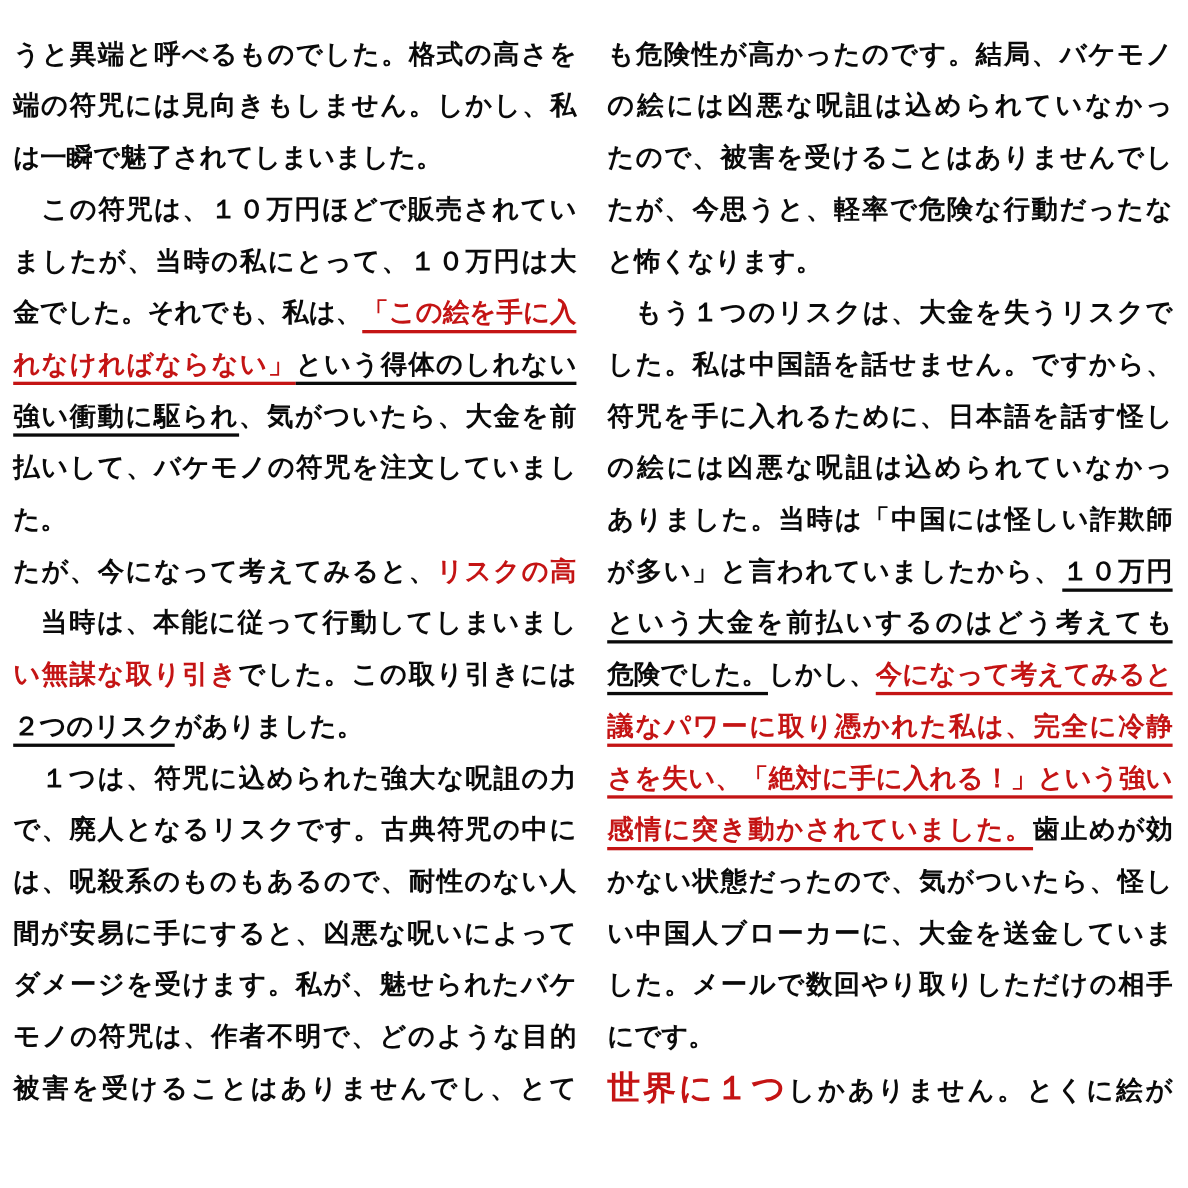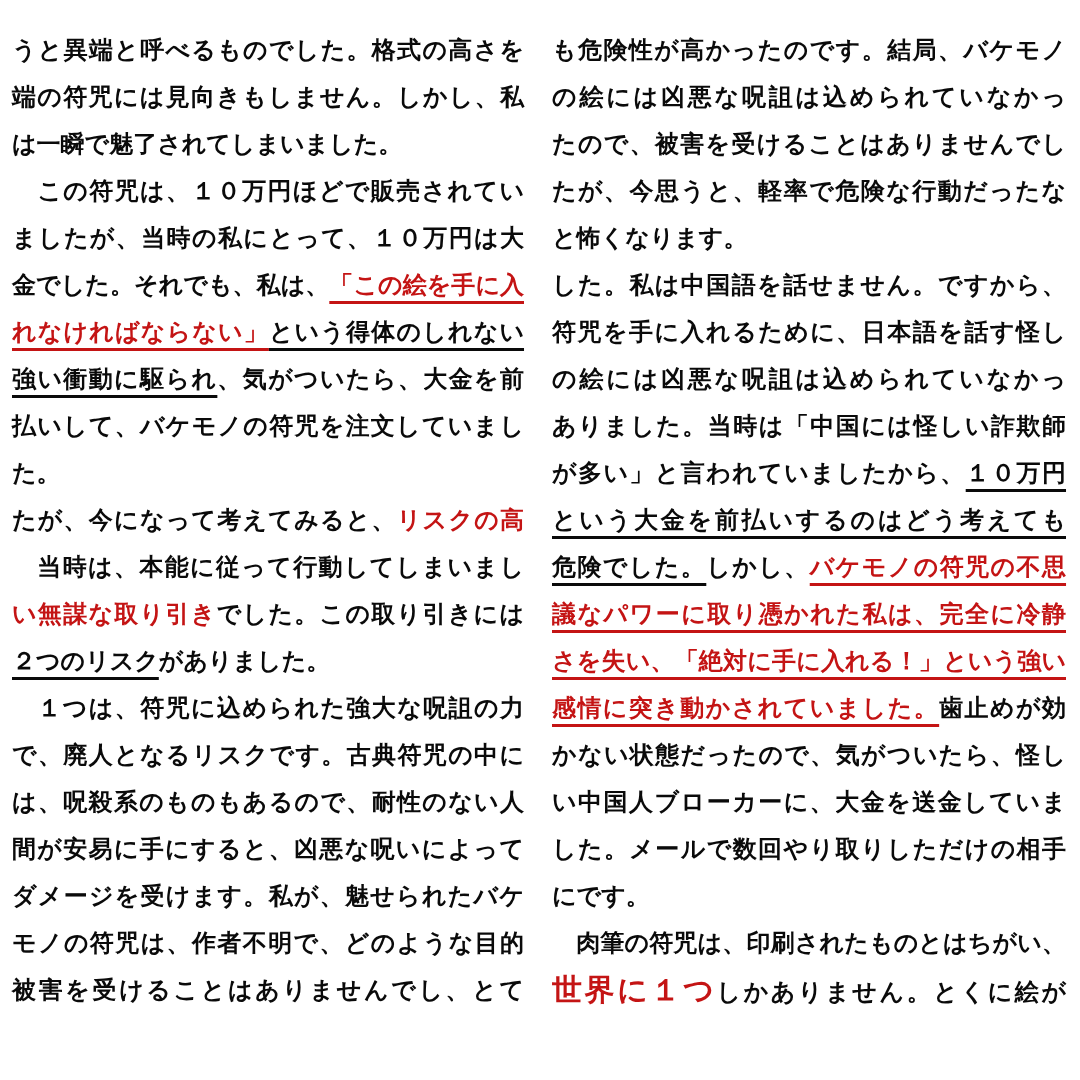--- a/index.html
+++ b/index.html
@@ -74,30 +74,30 @@
       <div class="line"><span class="seg-normal">ダメージを受けます。私が、魅せられたバケ</span></div>
       <div class="line"><span class="seg-normal">モノの符咒は、作者不明で、どのような目的</span></div>
       <div class="line"><span class="seg-normal">被害を受けることはありませんでし、とて</span></div>
     </div>
   <div class="col">
       <div class="line"><span class="seg-normal">も危険性が高かったのです。結局、バケモノ</span></div>
       <div class="line"><span class="seg-normal">の絵には凶悪な呪詛は込められていなかっ</span></div>
       <div class="line"><span class="seg-normal">たので、被害を受けることはありませんでし</span></div>
       <div class="line"><span class="seg-normal">たが、今思うと、軽率で危険な行動だったな</span></div>
       <div class="line end"><span class="seg-normal">と怖くなります。</span></div>
+      <div class="line"><span class="seg-normal">　もう１つのリスクは、大金を失うリスクで</span></div>
       <div class="line"><span class="seg-normal">した。私は中国語を話せません。ですから、</span></div>
       <div class="line"><span class="seg-normal">符咒を手に入れるために、日本語を話す怪し</span></div>
       <div class="line"><span class="seg-normal">の絵には凶悪な呪詛は込められていなかっ</span></div>
       <div class="line"><span class="seg-normal">ありました。当時は「中国には怪しい詐欺師</span></div>
       <div class="line"><span class="seg-normal">が多い」と言われていましたから、</span><span class="seg-underline">１０万円</span></div>
       <div class="line"><span class="seg-underline">という大金を前払いするのはどう考えても</span></div>
-      <div class="line"><span class="seg-underline">危険でした。</span><span class="seg-normal">しかし、</span><span class="seg-red-underline">バケモノの符咒の不思</span></div>
+      <div class="line"><span class="seg-underline">危険でした。</span><span class="seg-normal">しかし、</span><span class="seg-red-underline">今になって考えてみると</span></div>
       <div class="line"><span class="seg-red-underline">議なパワーに取り憑かれた私は、完全に冷静</span></div>
       <div class="line"><span class="seg-red-underline">さを失い、「絶対に手に入れる！」という強い</span></div>
       <div class="line"><span class="seg-red-underline">感情に突き動かされていました。</span><span class="seg-normal">歯止めが効</span></div>
       <div class="line"><span class="seg-normal">かない状態だったので、気がついたら、怪し</span></div>
       <div class="line"><span class="seg-normal">い中国人ブローカーに、大金を送金していま</span></div>
       <div class="line"><span class="seg-normal">した。メールで数回やり取りしただけの相手</span></div>
       <div class="line end"><span class="seg-normal">にです。</span></div>
-      <div class="line"><span class="seg-normal">　肉筆の符咒は、印刷されたものとはちがい、</span></div>
       <div class="line"><span class="seg-red-big">世界に１つ</span><span class="seg-normal">しかありません。とくに絵が</span></div>
     </div>
 </div>
 
 </body></html>

